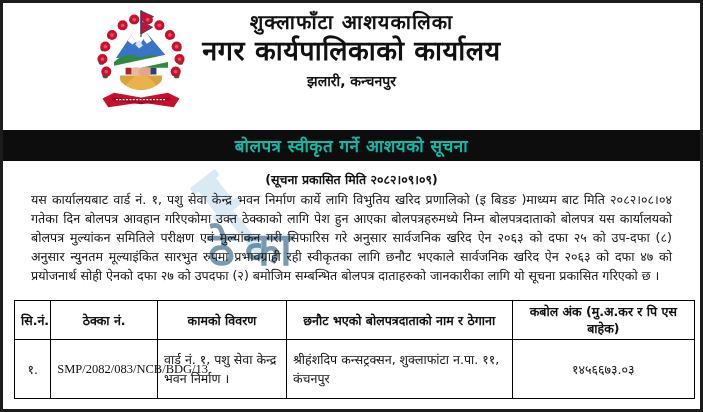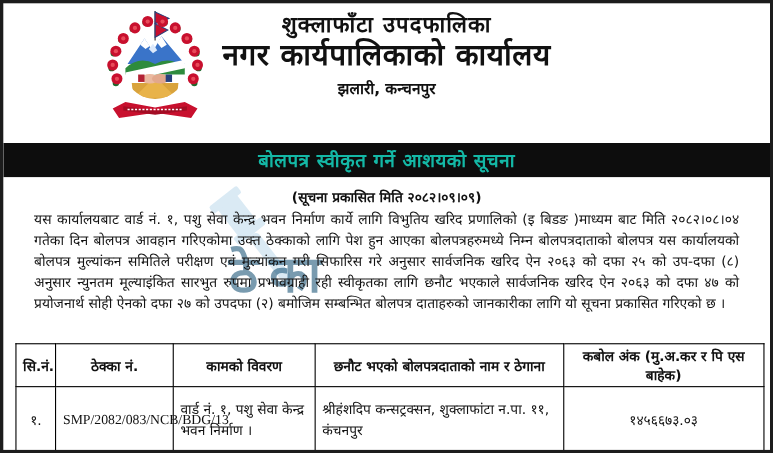--- a/index.html
+++ b/index.html
@@ -30,21 +30,21 @@
   }
   
   .watermark{position:absolute;left:150px;top:165px;width:420px;height:130px;z-index:0;pointer-events:none;}
   .wm-gavel{position:absolute;left:30px;top:0;width:90px;height:110px;opacity:.55;}
   .wm-text{
     position:absolute;left:55px;top:48px;font-size:46px;font-weight:bold;
     color:#0c4a6e;opacity:.55;letter-spacing:10px;white-space:nowrap;
   }
   
   table.bids{
-    width:681px;margin:27px 11px 0;border-collapse:collapse;position:relative;z-index:1;
+    width:681px;margin:15px 11px 0;border-collapse:collapse;position:relative;z-index:1;
     table-layout:fixed;
   }
   .bids th,.bids td{border:1.4px solid #000;padding:2px 6px;vertical-align:middle;}
   .bids th{font-size:12.5px;font-weight:bold;text-align:center;height:24px;background:#fff;}
   .bids td{font-size:12.5px;height:54px;}
   .col-sn{width:36px;}  .col-no{width:106px;} .col-work{width:128px;}
   .col-name{width:224px;} .col-amt{width:181px;}
   .cell-sn{text-align:center;}
   .cell-no{font-family:"Liberation Serif",serif;font-size:14px;line-height:19px;}
   .cell-work{line-height:19px;}
@@ -148,21 +148,21 @@
       </g>
 
       <g>
         <path d="M10,94 L22,88 L50,93 L78,88 L90,94 L84,103 L50,98 L16,103 Z" fill="#c8102e"></path>
         <path d="M20,92 L50,96 L80,92 L80,96 L50,100 L20,96 Z" fill="#a30d24"></path>
         <line x1="24" y1="95" x2="76" y2="95" stroke="#ffffff" stroke-width="1.3" stroke-dasharray="2 1.5"></line>
       </g>
     </svg>
 
     <div class="header-text">
-      <div class="t-muni">शुक्लाफाँटा  उपदफालिका</div>
+      <div class="t-muni">शुक्लाफाँटा  आशयकालिका</div>
       <div class="t-office">नगर कार्यपालिकाको कार्यालय</div>
       <div class="t-addr">झलारी, कन्चनपुर</div>
     </div>
   </div>
 
   <div class="banner">
     <span>बोलपत्र स्वीकृत गर्ने आशयको सूचना</span>
   </div>
 
   <div class="date-line">(सूचना प्रकासित मिति २०८२।०९।०९)</div>

